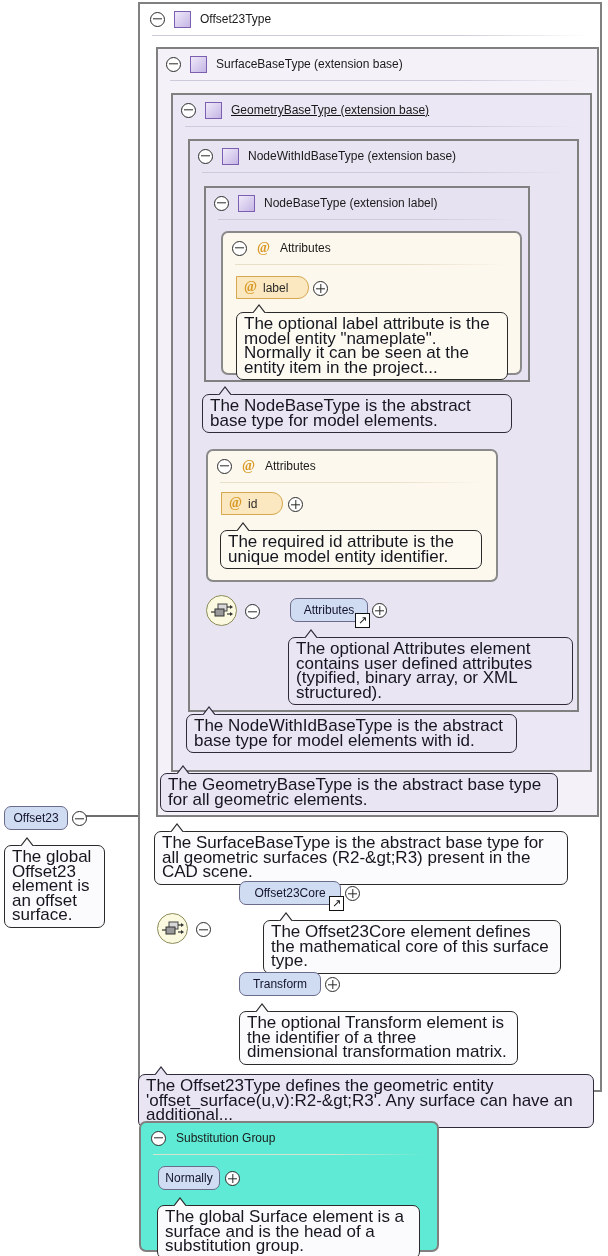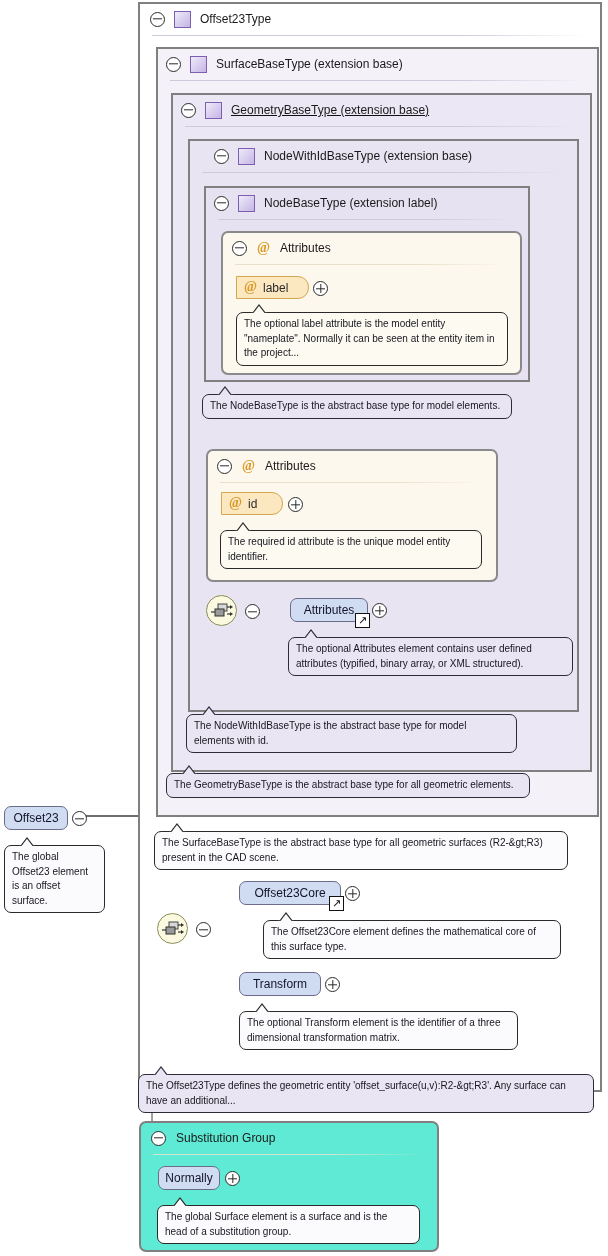--- a/index.html
+++ b/index.html
@@ -96,21 +96,21 @@
     position:absolute;width:31px;height:31px;border-radius:50%;
     background:#fbfae0;border:1.4px solid #8c8c5a;box-sizing:border-box;
   }
   .seqcircle svg{position:absolute;left:4px;top:6px;}
 
   
   .balloon{
     position:absolute;box-sizing:border-box;
     border:1.3px solid #2e2a3a;border-radius:7px;
     background:#f7f5fb;
-    font-size:10px;line-height:14.5px;color:#16161f;
+    font-size:17px;line-height:14.5px;color:#16161f;
     padding:4px 7px 4px 7px;
   }
   .balloon.cream{background:#fdfaf2;border-color:#2a2a2a;}
   .balloon.lilac{background:#eae5f3;border-color:#2e2a3a;}
   .balloon.white{background:#fbfbfd;border-color:#2a2a2a;}
   
   .tailsvg{position:absolute;top:-9px;left:12px;}
 
   
   #wires{position:absolute;left:0;top:0;width:608px;height:1256px;pointer-events:none;}
@@ -183,21 +183,21 @@
   <div class="frame lvl2" style="left:171px;top:93px;width:421px;height:679px;">
     <div class="frame-head" style="padding-left:8px;gap:9px;text-decoration:underline;">
       <span class="toggle"></span>
       <span class="typebox"></span>
       <span class="frame-title">GeometryBaseType (extension base)</span>
     </div>
     <div class="frame-rule"></div>
   </div>
 
   <div class="frame lvl3" style="left:188px;top:139px;width:391px;height:573px;">
-    <div class="frame-head" style="padding-left:24px;gap:9px;">
+    <div class="frame-head" style="padding-left:8px;gap:9px;">
       <span class="toggle"></span>
       <span class="typebox"></span>
       <span class="frame-title">NodeWithIdBaseType (extension base)</span>
     </div>
     <div class="frame-rule"></div>
   </div>
 
   <div class="frame lvl4" style="left:204px;top:186px;width:326px;height:196px;">
     <div class="frame-head" style="padding-left:8px;gap:9px;">
       <span class="toggle"></span>
@@ -297,21 +297,21 @@
   </div>
 
   <div class="balloon lilac" style="left:186px;top:714px;width:331px;">
     <svg class="tailsvg" width="20" height="10">
       <path d="M3 10 L10 1 L17 10 Z" fill="#eae5f3" stroke="#2e2a3a" stroke-width="1.2"></path>
       <path d="M2 10 H18" stroke="#eae5f3" stroke-width="2.2"></path>
     </svg>
     <span>The NodeWithIdBaseType is the abstract base type for model elements with id.</span>
   </div>
 
-  <div class="balloon lilac" style="left:166px;top:773px;width:364px;">
+  <div class="balloon lilac" style="left:160px;top:773px;width:398px;">
     <svg class="tailsvg" width="20" height="10">
       <path d="M3 10 L10 1 L17 10 Z" fill="#eae5f3" stroke="#2e2a3a" stroke-width="1.2"></path>
       <path d="M2 10 H18" stroke="#eae5f3" stroke-width="2.2"></path>
     </svg>
     <span>The GeometryBaseType is the abstract base type for all geometric elements.</span>
   </div>
 
   <div class="balloon white" style="left:154px;top:831px;width:414px;">
     <svg class="tailsvg" width="20" height="10">
       <path d="M3 10 L10 1 L17 10 Z" fill="#fbfbfd" stroke="#2a2a2a" stroke-width="1.2"></path>

